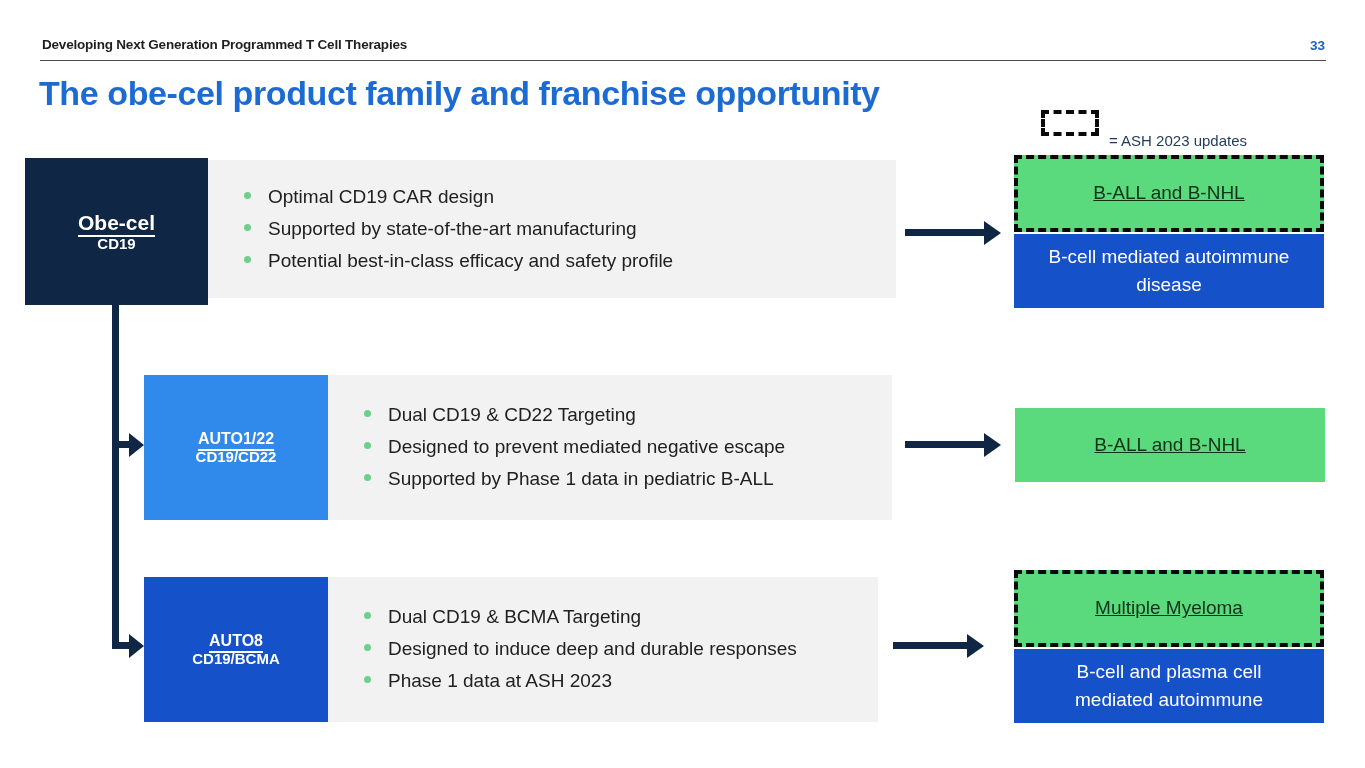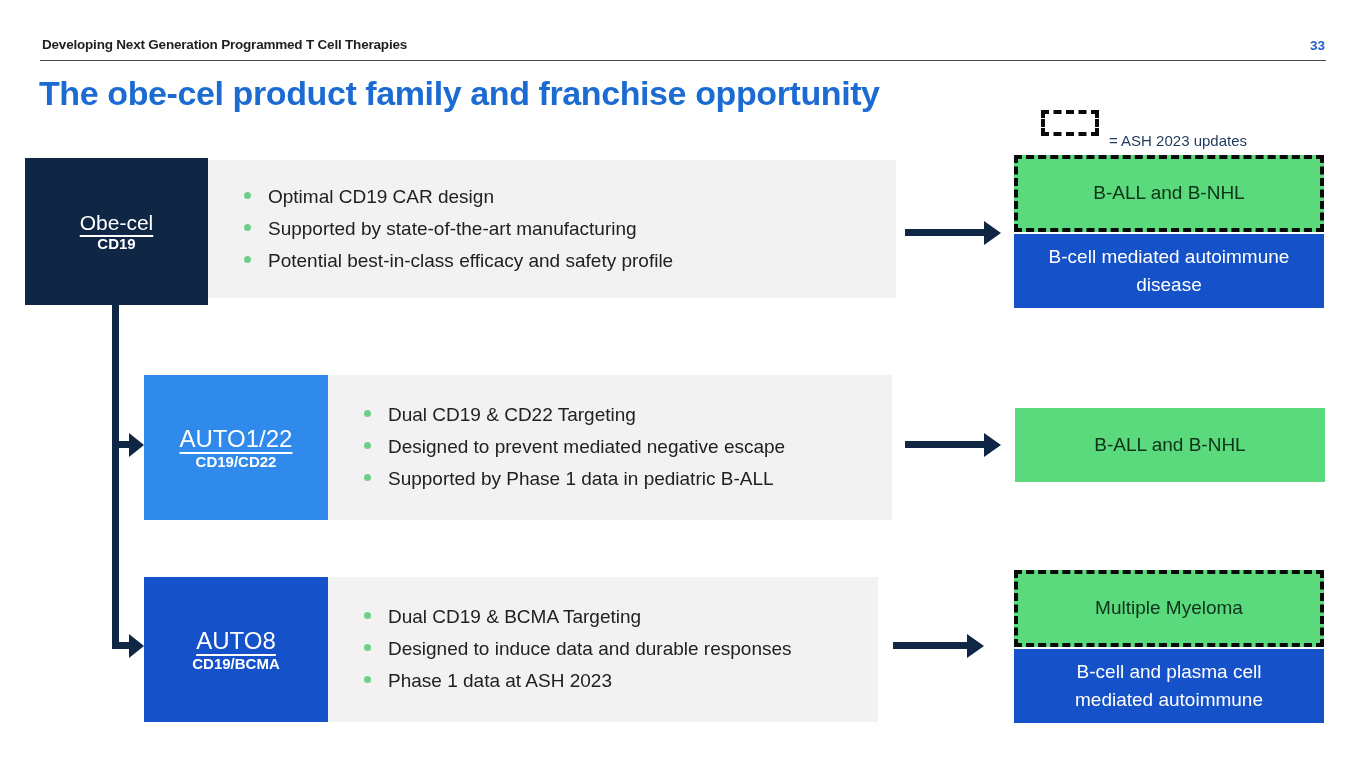--- a/index.html
+++ b/index.html
@@ -30,30 +30,30 @@
   }
   .legend-label {
     margin-left:10px; font-size:15px; color:#1f3a5c; white-space:nowrap;margin-top:36px;
   }
   
   .product-box {
     position:absolute; display:flex; flex-direction:column; align-items:center;
     justify-content:center; color:#ffffff; text-align:center;
   }
   .product-name {
-    font-weight:400; text-decoration:underline; text-underline-offset:5px;
+    font-weight:700; text-decoration:underline; text-underline-offset:5px;
     text-decoration-thickness:2px;
   }
   .product-target { font-weight:700; }
   .box-obecel { left:25px; top:158px; width:183px; height:147px; background:#0f2644; }
   .box-obecel .product-name { font-size:21px; }
   .box-obecel .product-target { font-size:15px; }
   .box-auto122 { left:144px; top:375px; width:184px; height:145px; background:#2f8aec; }
   .box-auto8   { left:144px; top:577px; width:184px; height:145px; background:#1551c8; }
-  .box-auto122 .product-name, .box-auto8 .product-name { font-size:24px; }
+  .box-auto122 .product-name, .box-auto8 .product-name { font-size:16px; }
   .box-auto122 .product-target, .box-auto8 .product-target { font-size:15px; }
   
   .panel {
     position:absolute; background:#f2f2f2; display:flex; flex-direction:column;
     justify-content:center; padding-left:36px; padding-right:10px;
   }
   .panel1 { left:208px; top:160px; width:688px; height:138px; }
   .panel2 { left:328px; top:375px; width:564px; height:145px; }
   .panel3 { left:328px; top:577px; width:550px; height:145px; }
   .bullet-item { display:flex; align-items:baseline; margin:3.6px 0; }
@@ -75,21 +75,21 @@
   .conn-head {
     position:absolute; left:129px; width:0; height:0;
     border-top:12px solid transparent; border-bottom:12px solid transparent;
     border-left:15px solid #0f2644;
   }
   
   .outcome {
     position:absolute; display:flex; align-items:center; justify-content:center;
     text-align:center; font-size:19px; line-height:1.5;
   }
-  .outcome-green { background:#5bd97d; color:#0d3318; }
+  .outcome-green { background:#5bd97d; color:#0d3318;text-decoration:underline; }
   .outcome-green.dashed { border:4px dashed #0a0a0a; }
   .outcome-blue { background:#1551c8; color:#ffffff; padding:0 26px; }
   .green1 { left:1014px; top:155px; width:310px; height:77px; }
   .blue1  { left:1014px; top:234px; width:310px; height:74px; }
   .green2 { left:1015px; top:408px; width:310px; height:74px; }
   .green3 { left:1014px; top:570px; width:310px; height:77px; }
   .blue3  { left:1014px; top:649px; width:310px; height:74px; }
 </style>
 </head>
 <body>
@@ -167,21 +167,21 @@
     <span class="product-name">AUTO8</span>
     <span class="product-target">CD19/BCMA</span>
   </div>
   <div class="panel panel3">
     <div class="bullet-item">
       <span class="bullet-dot"></span>
       <span class="bullet-text">Dual CD19 &amp; BCMA Targeting</span>
     </div>
     <div class="bullet-item">
       <span class="bullet-dot"></span>
-      <span class="bullet-text">Designed to induce data and durable responses</span>
+      <span class="bullet-text">Designed to induce deep and durable responses</span>
     </div>
     <div class="bullet-item">
       <span class="bullet-dot"></span>
       <span class="bullet-text">Phase 1 data at ASH 2023</span>
     </div>
   </div>
   <div class="arrow-shaft" style="left:893px; top:642px; width:75px;"></div>
   <div class="arrow-head" style="left:967px; top:634px;"></div>
   <div class="outcome outcome-green dashed green3">
     <span>Multiple Myeloma</span>

